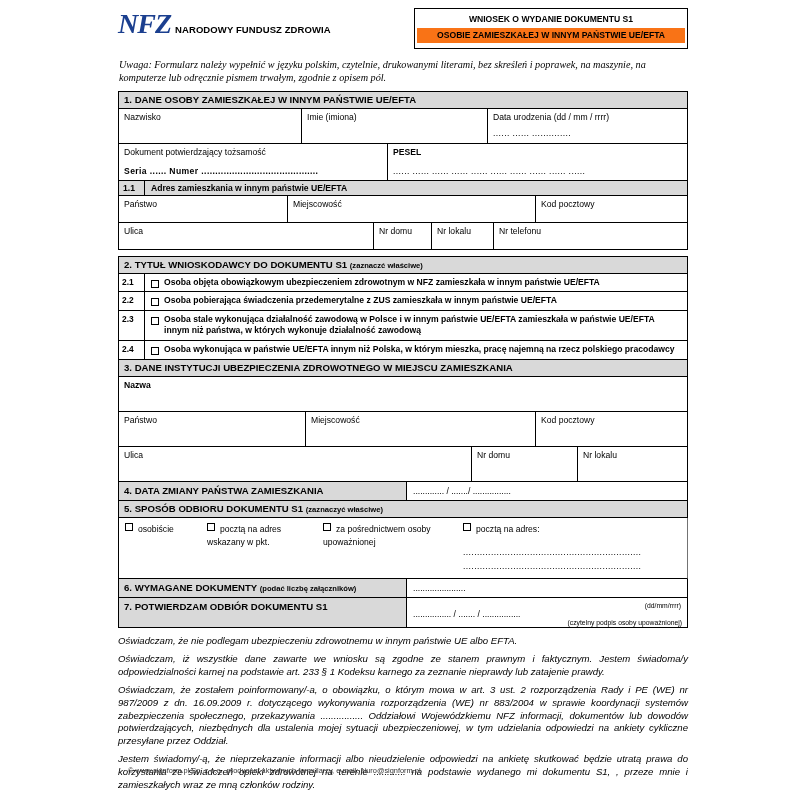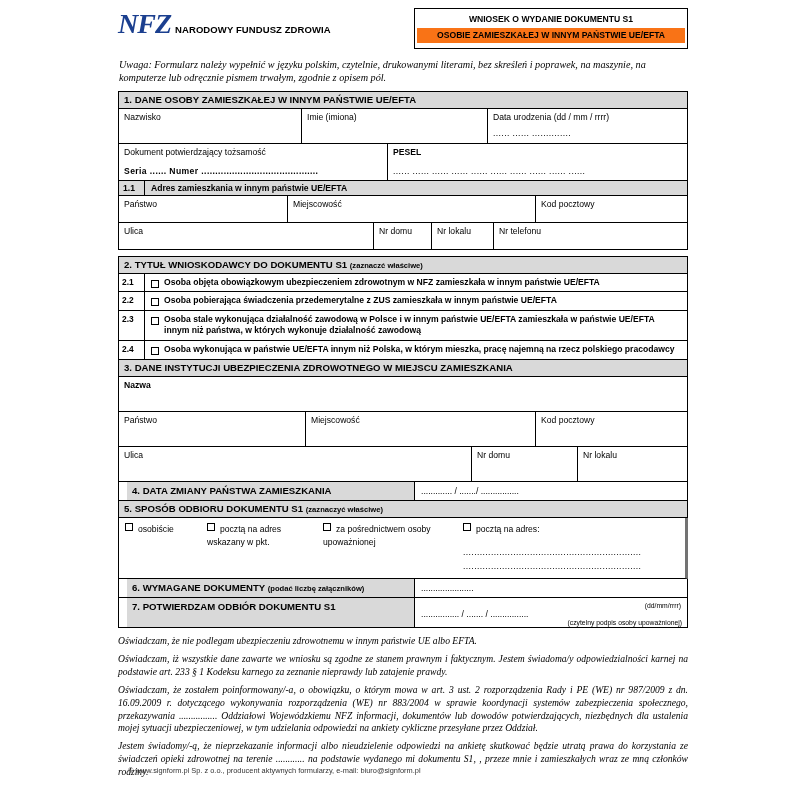--- a/index.html
+++ b/index.html
@@ -177,21 +177,21 @@
     height: 6px;
     border: 1px solid #000;
     flex: 0 0 6px;
     margin-top: 3px;
   }
 
   
   .s5-grid {
     display: flex;
     border-left: 1px solid #000;
-    border-right: 3px solid #737373;
+    border-right: 1px solid #737373;
     border-bottom: 1px solid #000;
     box-sizing: border-box;
     min-height: 50px;
   }
   .s5-col {
     padding: 5px 6px;
     font-size: 8.6px;
     box-sizing: border-box;
     line-height: 1.5;
   }
@@ -221,40 +221,39 @@
   }
   .s6 .lbar {
     background: #d9d9d9;
     font-size: 9.6px;
     font-weight: bold;
     padding: 3px 5px;
     width: 288px;
     flex: 0 0 288px;
     border-right: 1px solid #000;
     box-sizing: border-box;
-    margin-left: 8px;
   }
   .s6 .lbar .small { font-size: 7.6px; font-weight: bold; }
   .s6 .rfill {
     flex: 1;
     font-size: 8.6px;
     padding: 4px 6px;
     box-sizing: border-box;
     position: relative;
   }
   .s6 .rfill .tiny {
     font-size: 6.8px;
     position: absolute;
     right: 5px;
     bottom: 1px;
   }
 
   
   .decl {
-    font-family: Liberation Serif, serif;
+    font-family: Liberation Sans, sans-serif;
     font-style: italic;
     font-size: 9.6px;
     line-height: 1.34;
     margin-top: 7px;
     text-align: justify;
   }
   .decl p { margin: 0 0 5px 0; }
 
   
   .footer {

